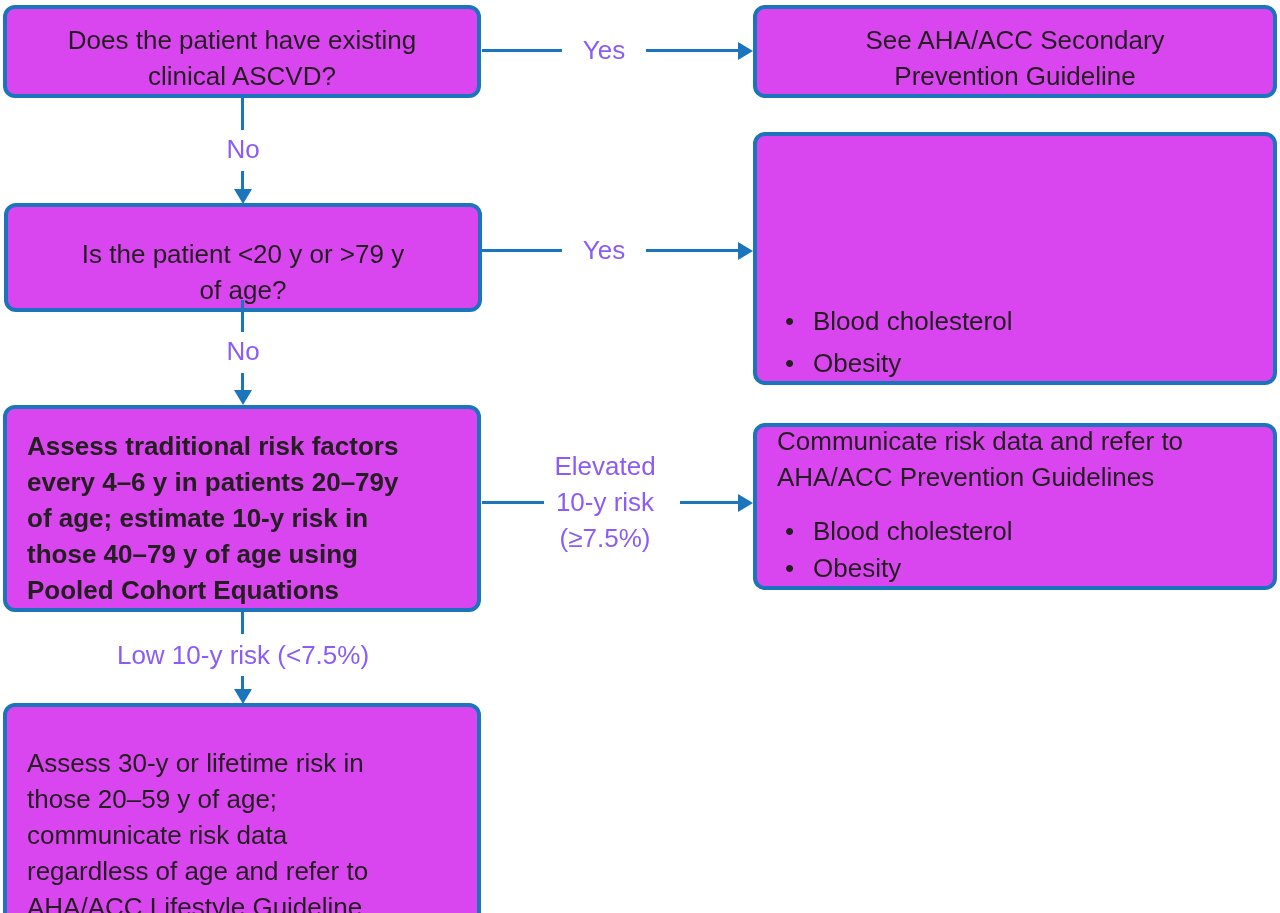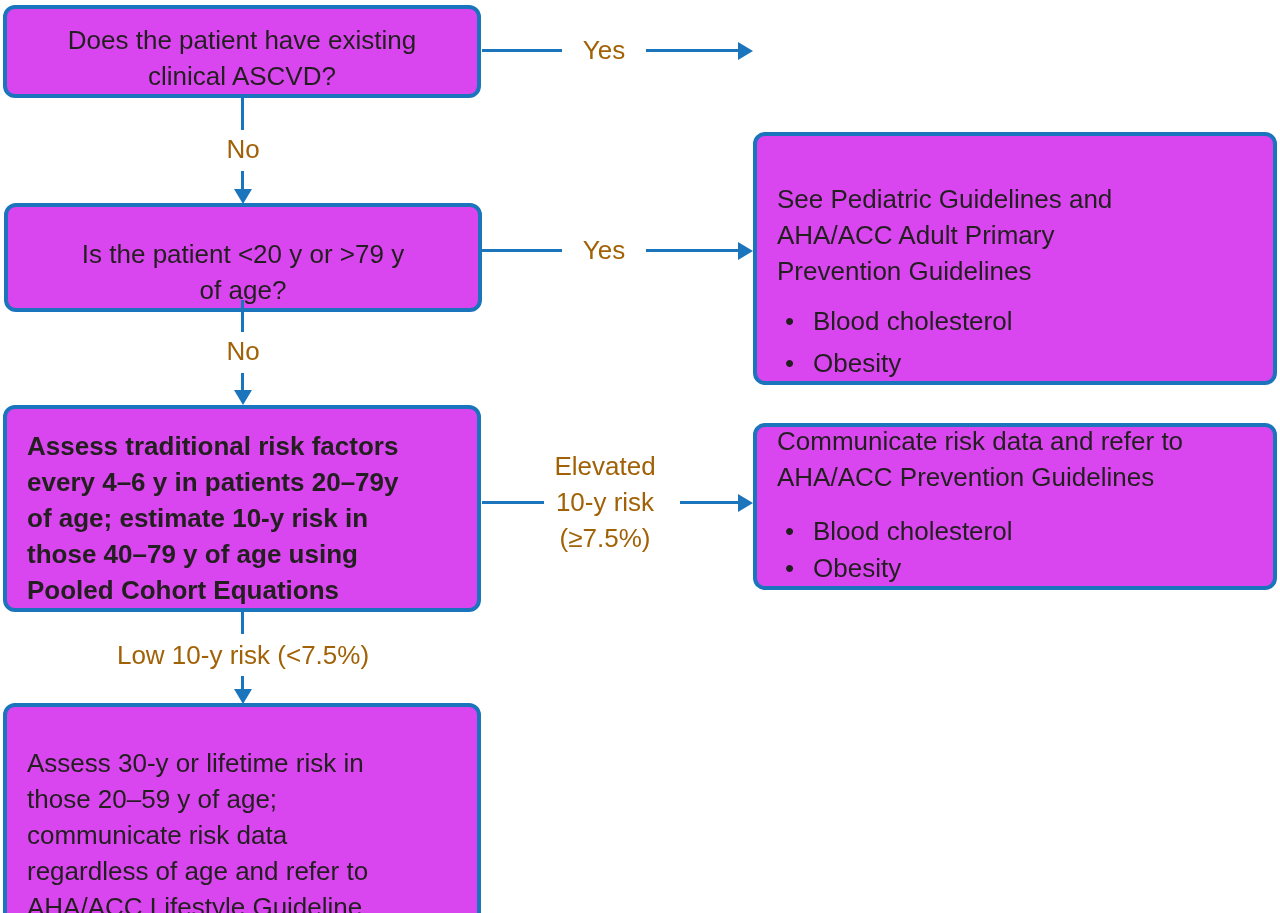--- a/index.html
+++ b/index.html
@@ -60,21 +60,21 @@
     border-left: 9px solid transparent;
     border-right: 9px solid transparent;
     border-top: 15px solid #1b75bc;
   }
   .edge-label {
     position: absolute;
     font-size: 26px;
     line-height: 36px;
     text-align: center;
     white-space: pre-line;
-    color: #a16207;
+    color: #8b5cf6;
   }
 </style>
 </head>
 <body>
 
 <div class="canvas">
 
   <div class="box center" style="left:3px; top:5px; width:478px; height:93px;">
     <div class="txt">Does the patient have existing
 clinical ASCVD?</div>
@@ -94,25 +94,26 @@
   </div>
 
   <div class="box left" style="left:3px; top:703px; width:478px; height:226px;">
     <div class="txt">Assess 30-y or lifetime risk in
 those 20–59 y of age;
 communicate risk data
 regardless of age and refer to
 AHA/ACC Lifestyle Guideline</div>
   </div>
 
+  <div class="box center" style="left:753px; top:5px; width:524px; height:93px;">
+    <div class="txt">See AHA/ACC Secondary
+Prevention Guideline</div>
+  </div>
 
   <div class="box left" style="left:753px; top:132px; width:524px; height:253px;">
-    <div class="txt">See Pediatric Guidelines and
-AHA/ACC Adult Primary
-Prevention Guidelines</div>
     <ul>
       <li>Blood cholesterol</li>
       <li>Obesity</li>
     </ul>
   </div>
 
   <div class="box left tight" style="left:753px; top:423px; width:524px; height:167px;gap:16px;">
     <div class="txt">Communicate risk data and refer to
 AHA/ACC Prevention Guidelines</div>
     <ul>

